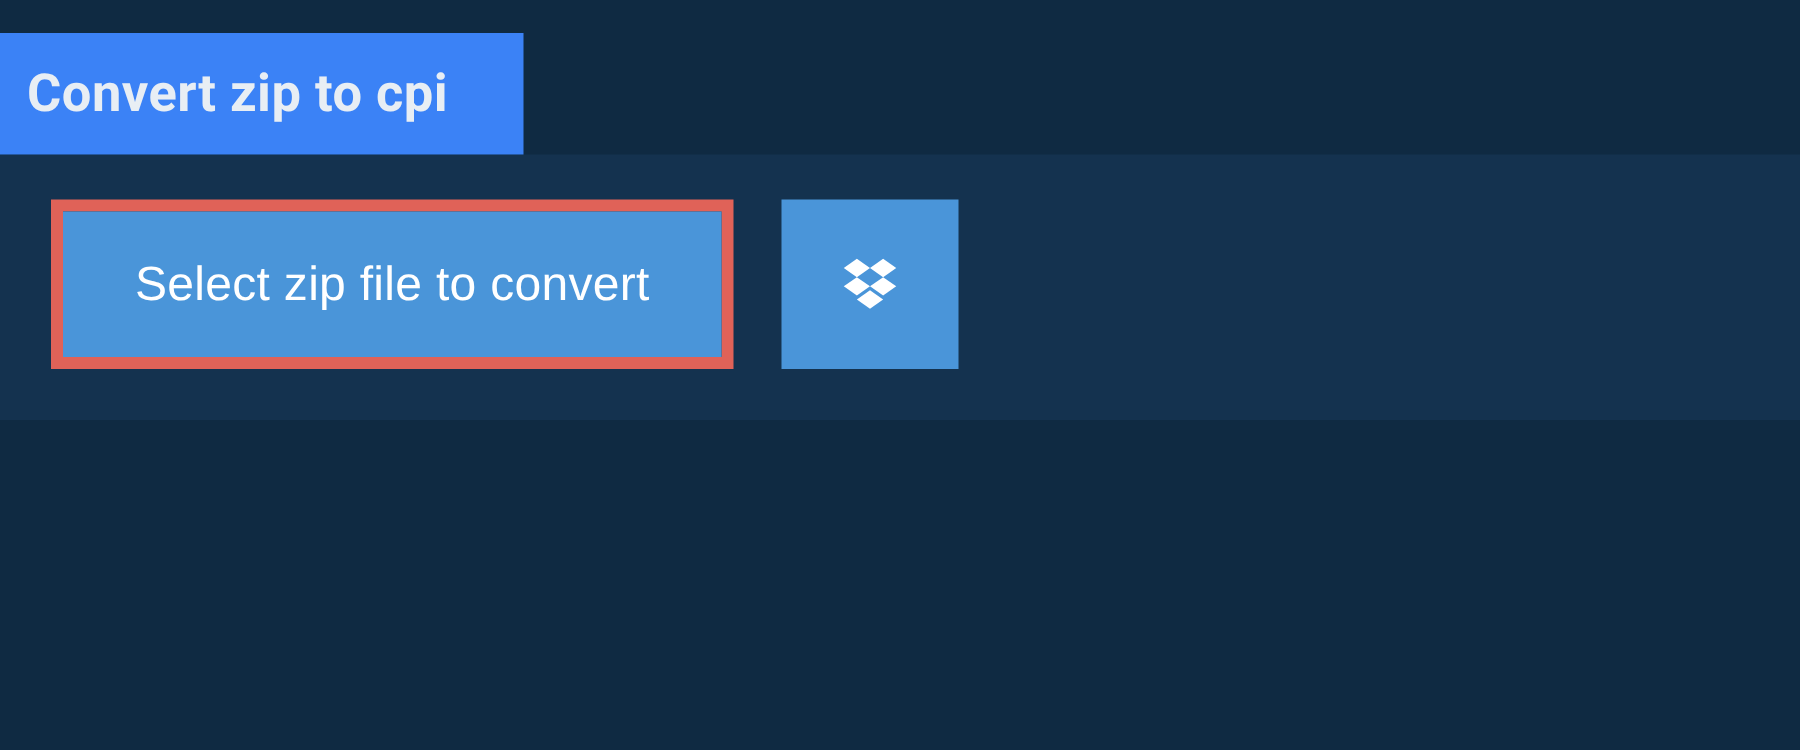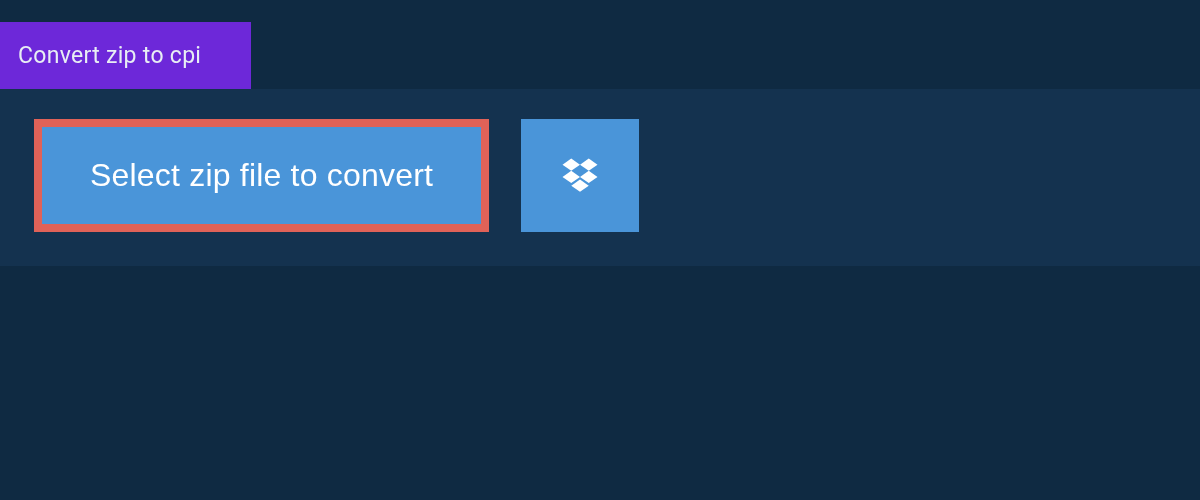--- a/index.html
+++ b/index.html
@@ -13,25 +13,25 @@
       background: #0f2a42;
       font-family: -apple-system, BlinkMacSystemFont, "Segoe UI", Roboto, "Helvetica Neue", Arial, sans-serif;
       font-weight: 300;
       overflow: hidden;
     }
     .tab-container {
       padding-top: 22px;
     }
     .tab {
       display: inline-block;
-      background: #6d28d9;
+      background: #3b82f6;
       padding: 20px 50px 20px 18px;
       color: #e8eef4;
-      font-size: 23px;
-      font-weight: 400;
+      font-size: 35px;
+      font-weight: 700;
       letter-spacing: 0.3px;
     }
     .panel {
       background: #14324f;
       width: 100%;
       padding: 30px 34px 34px 34px;
     }
     .button-row {
       display: flex;
       gap: 32px;

